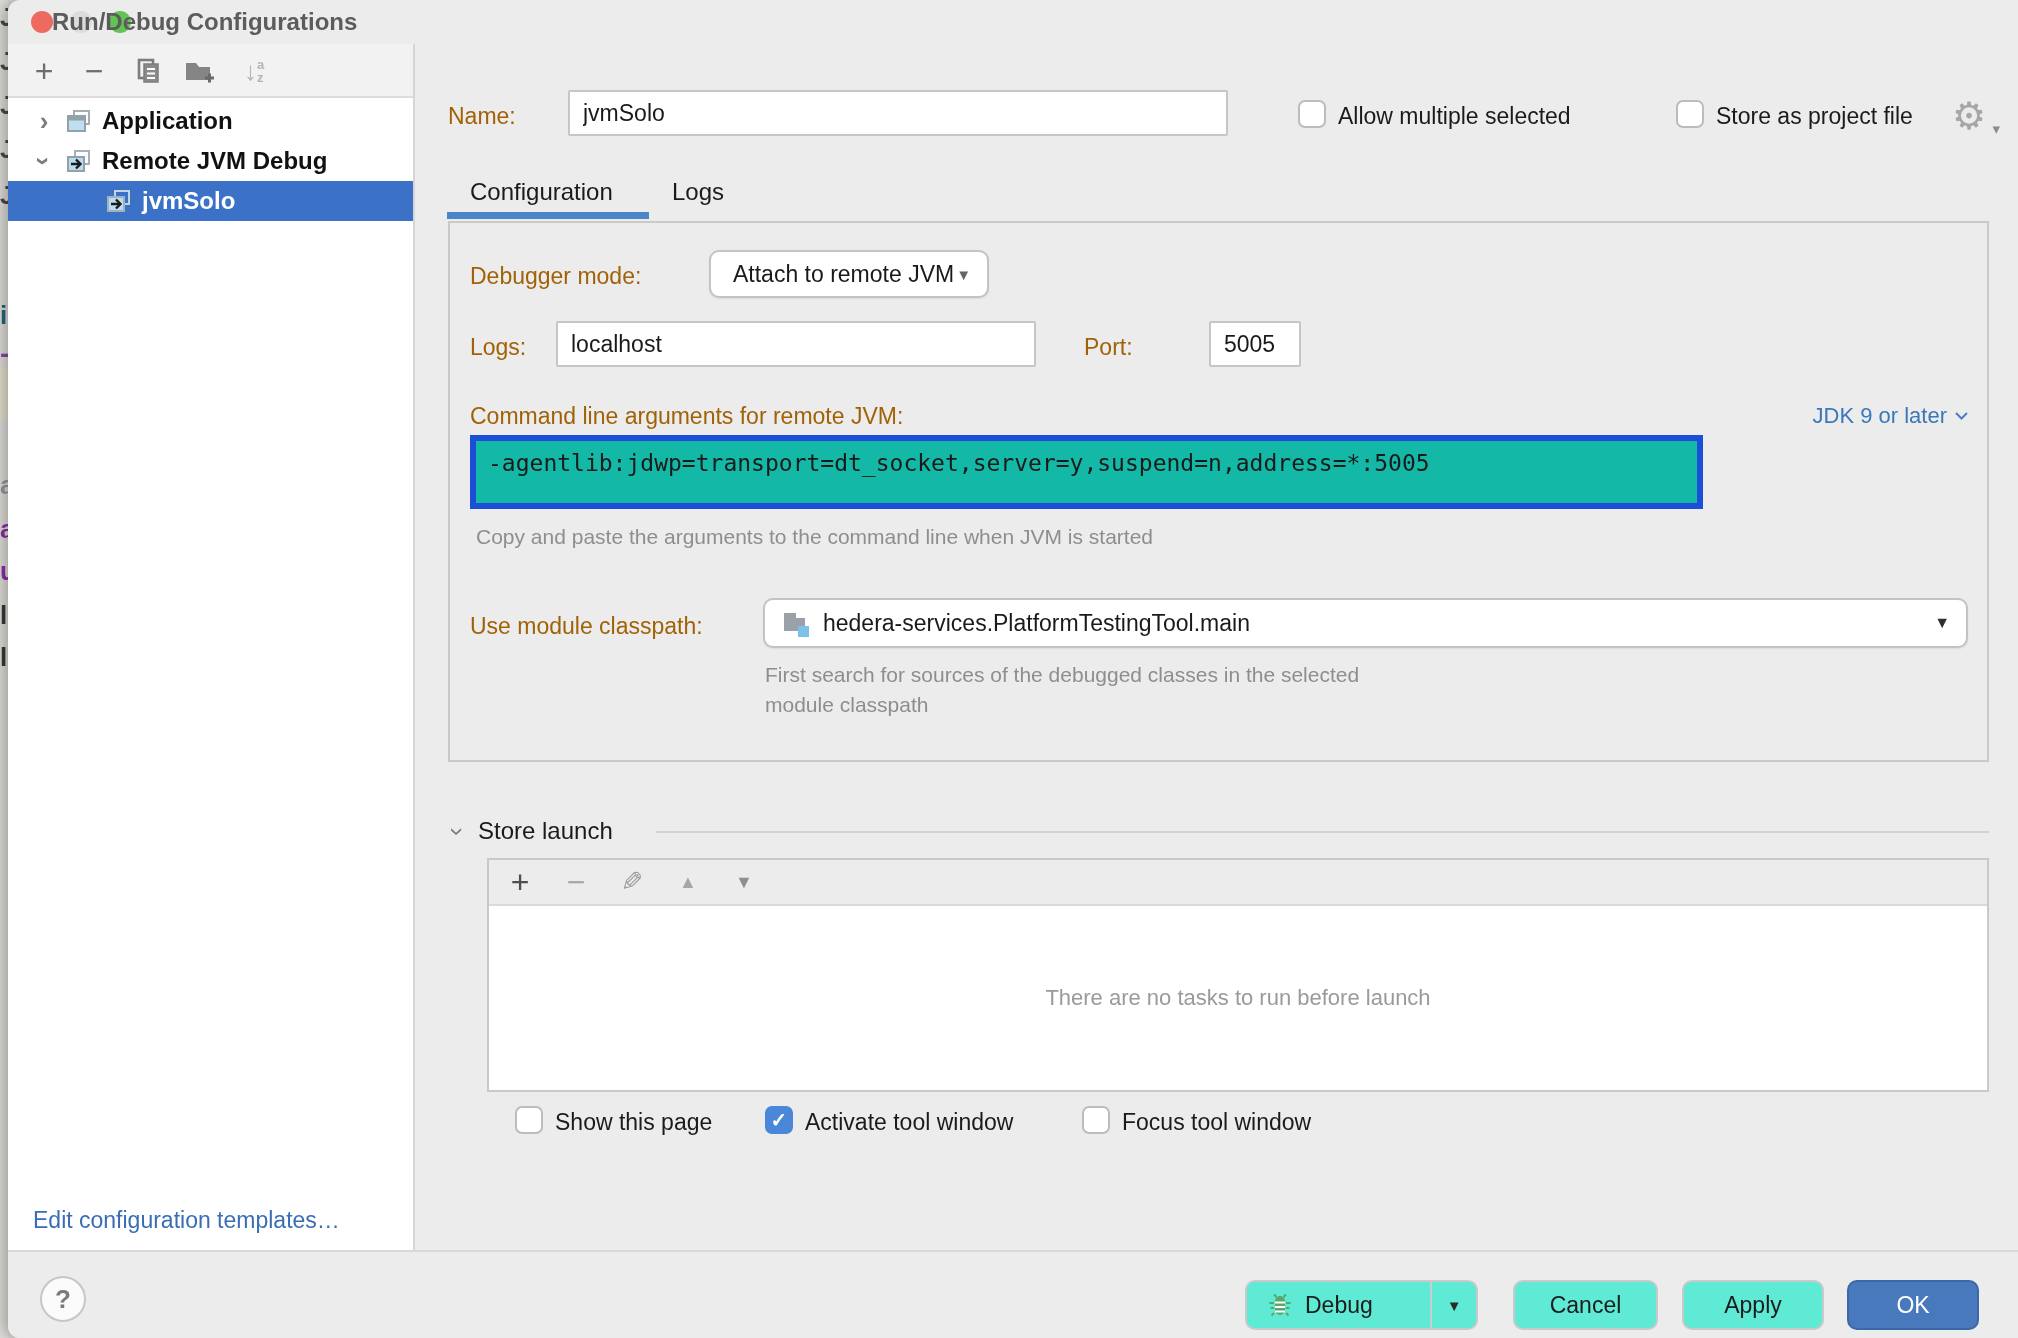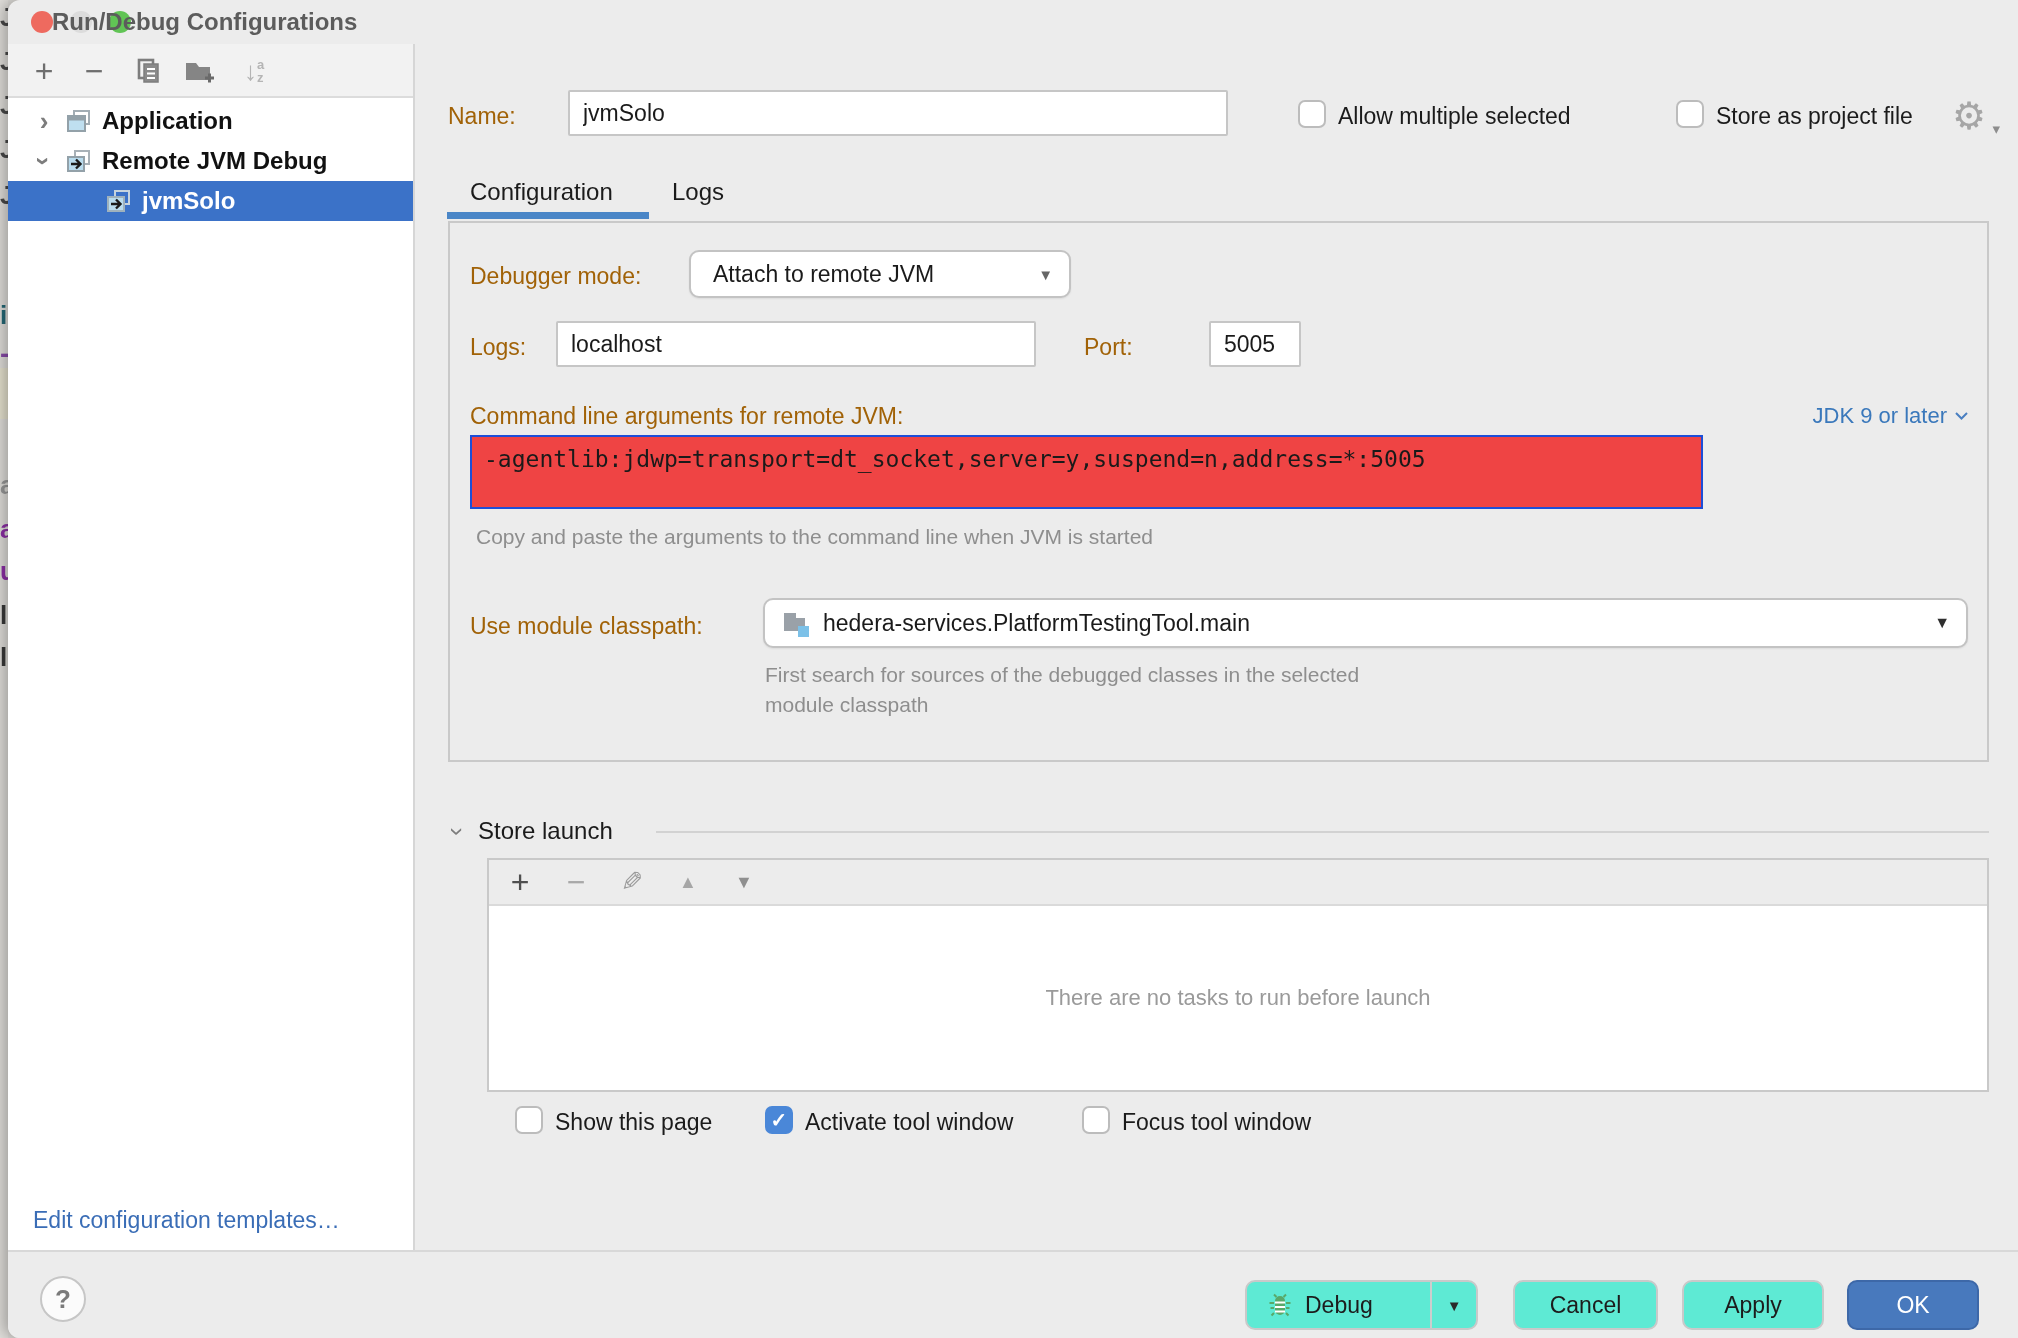--- a/index.html
+++ b/index.html
@@ -73,21 +73,21 @@
 
   .group-box { position:absolute; left:440px; top:221px; width:1541px; height:541px;
                border:2px solid #c9c9c9; background:#ececec; }
 
   .combo { position:absolute; background:#fff; border:2px solid #c3c3c3; border-radius:10px;
            display:flex; align-items:center; font-size:23px; color:#1a1a1a;
            box-shadow:0 1px 2px rgba(0,0,0,.07); }
   .combo .arrow { position:absolute; right:16px; font-size:15px; color:#666; }
 
   .mono-box { position:absolute; left:20px; top:212px; width:1233px; height:74px;
-              background:#ef4444; border:2px solid #1d4ed8; }
+              background:#14b8a6; border:6px solid #1d4ed8; }
   .mono-box span { position:absolute; left:12px; top:9px;
                    font-family:"DejaVu Sans Mono", monospace; font-size:23px; color:#1a1a1a; }
   .hint { position:absolute; font-size:21px; color:#8e8e8e; white-space:nowrap; }
 
   .mod-icon { position:absolute; left:16px; top:9px; }
   .link-jdk { position:absolute; right:18px; top:180px; font-size:22px; color:#3a78bb;
               display:flex; align-items:center; gap:7px; cursor:pointer; }
 
   
   .bl-chev { position:absolute; left:437px; top:816px; font-size:26px; color:#7d7d7d;
@@ -229,21 +229,21 @@
     <span class="gear">⚙</span><span class="gear-arrow">▾</span>
   </div>
 
   <div class="tab" style="left:462px;">Configuration</div>
   <div class="tab" style="left:664px;">Logs</div>
   <div class="tab-underline"></div>
 
   <div class="group-box">
 
     <div class="lbl" style="left:20px; top:40px;">Debugger mode:</div>
-    <div class="combo" style="left:239px; top:27px; width:382px; height:48px; padding-left:22px;">
+    <div class="combo" style="left:259px; top:27px; width:280px; height:48px; padding-left:22px;">
       <span>Attach to remote JVM</span>
       <span class="arrow">▼</span>
     </div>
 
     <div class="lbl" style="left:20px; top:111px;">Logs:</div>
     <input class="field" style="left: 106px; top: 98px; width: 480px; height: 46px; position: absolute;" value="localhost">
 
     <div class="lbl" style="left:634px; top:111px;">Port:</div>
     <input class="field" style="left: 713px; top: 98px; width: 92px; height: 46px; position: absolute; margin-left: 46px;" value="5005">
 

